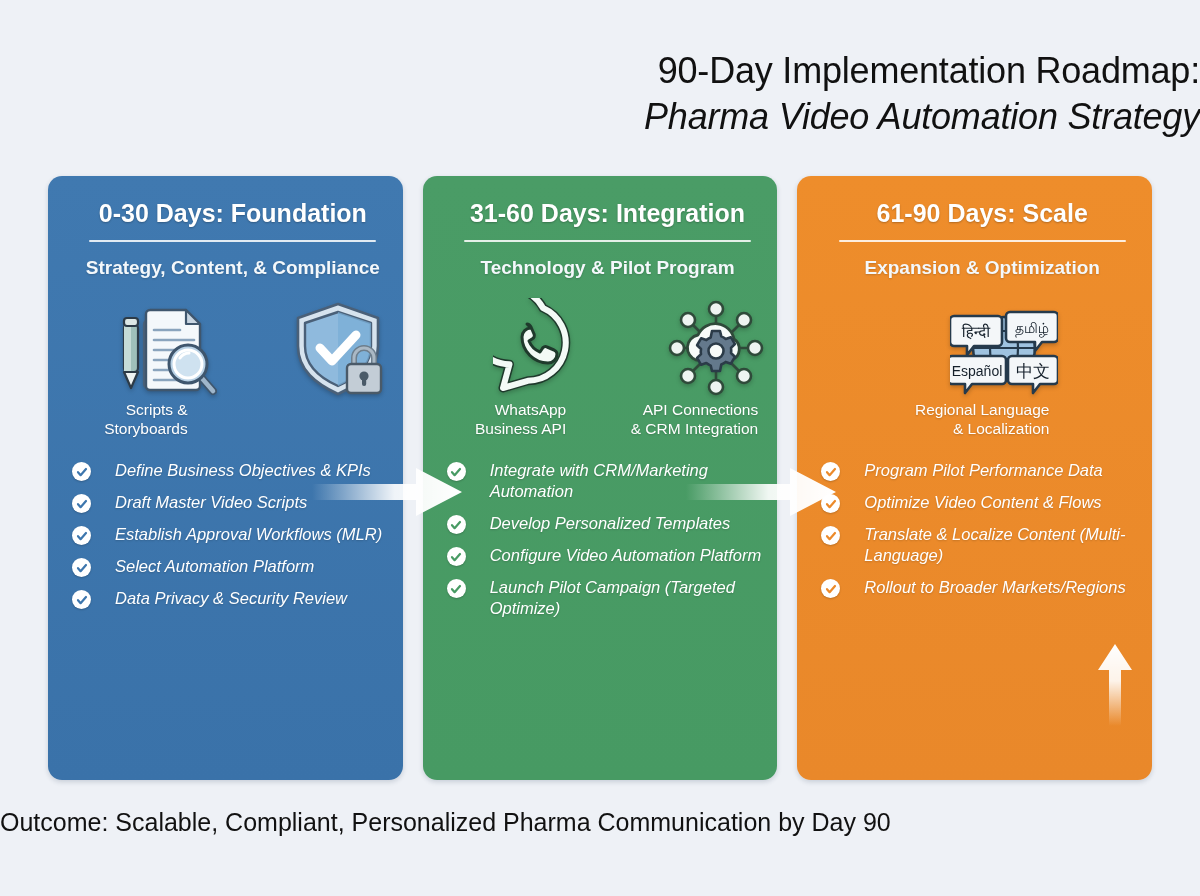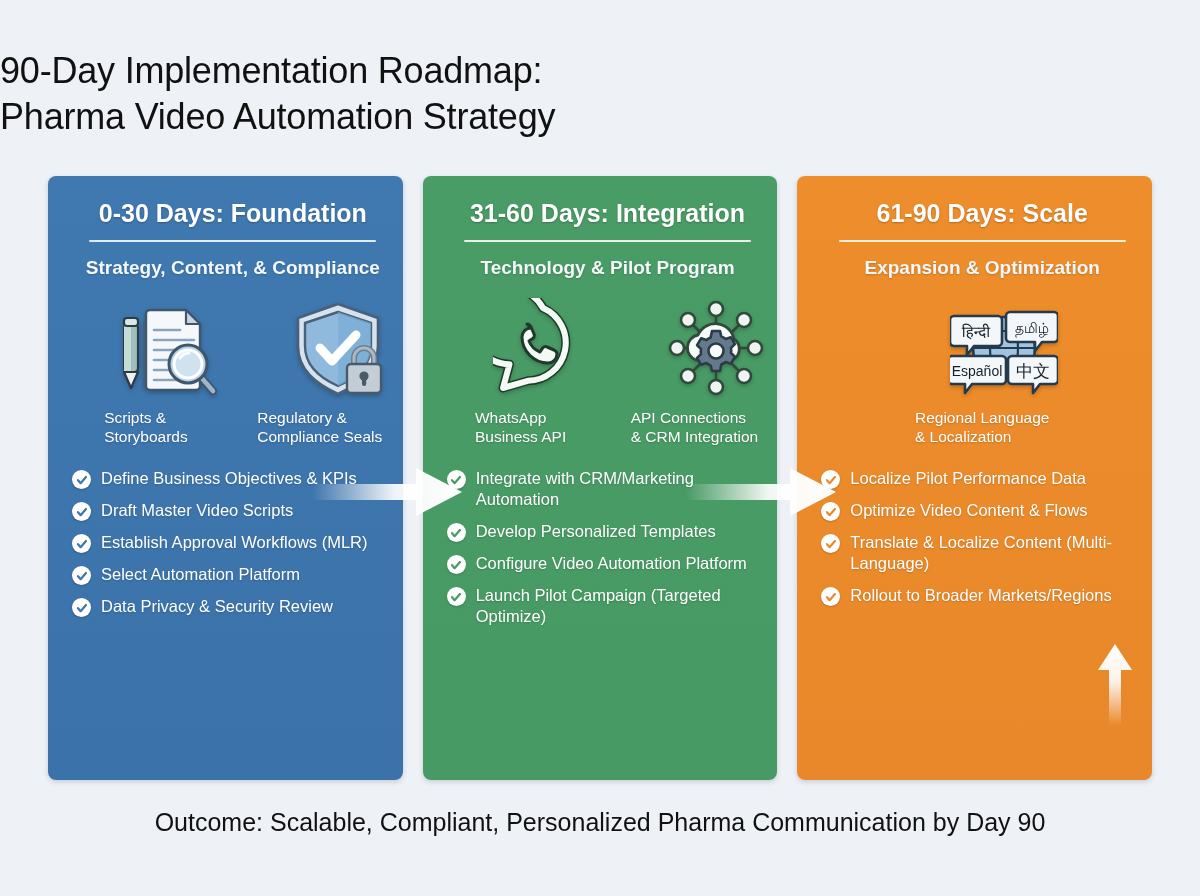--- a/index.html
+++ b/index.html
@@ -7,36 +7,36 @@
     width: 1200px; height: 896px;
     background: #eef1f6;
     font-family: "Liberation Sans", sans-serif;
     overflow: hidden;
   }
   .page { position: relative; width: 1200px; height: 896px; background: #eef1f6; }
 
   
   .title {
     position: absolute; top: 48px; left: 0; width: 1200px;
-    text-align: left; color: #111;
+    text-align: right; color: #111;
     font-size: 36px; line-height: 46px; font-weight: 400;
     letter-spacing: -0.2px;
   }
-  .title .l2 { display: block; }
+  .title .l2 { display: block; font-style: italic; }
 
   
   .columns {
     position: absolute; top: 176px; left: 48px;
     width: 1104px; height: 604px;
     display: flex; gap: 20px;
   }
   .col {
     position: relative;
     flex: 1 1 0;
-    border-radius: 8px;
+    border-radius: 14px;
     padding: 22px 3px 14px 18px;
     display: flex; flex-direction: column;
     overflow: hidden;
     box-shadow: 0 2px 5px rgba(30,50,80,.18);
   }
   .col-blue   { background: linear-gradient(180deg,#4079b0 0%,#3a72a9 100%); }
   .col-green  { background: linear-gradient(180deg,#4a9c66 0%,#479a63 100%); }
   .col-orange { background: linear-gradient(180deg,#ee8d2b 0%,#e9882a 100%); }
 
   .col-title {
@@ -55,28 +55,28 @@
   }
 
   
   .icon-row {
     margin-top: 16px; display: flex; justify-content: center; gap: 14px;
   }
   .icon-cell { width: 50%; display: flex; flex-direction: column; align-items: center; }
   .icon-art { height: 104px; display: flex; align-items: center; justify-content: center; margin-left: 44px; }
   .icon-art svg { display: block; filter: drop-shadow(0 2px 2px rgba(0,0,0,.22)); }
   .icon-label {
-    margin-top: 8px; text-align: left; color: #ffffff;
+    text-align: right; color: #ffffff;
     font-size: 15.5px; line-height: 19px; font-weight: 400;
     text-shadow: 0 1px 2px rgba(0,0,0,.2);
   }
 
   
   .checklist { margin-top: 22px; display: flex; flex-direction: column; gap: 11px; }
-  .check-item { display: flex; align-items: flex-start; gap: 10px; padding-left: 6px; }
+  .check-item { display: flex; align-items: flex-start; gap: 24px; padding-left: 6px; font-style: italic; }
   .check-ico {
     flex: 0 0 auto; width: 19px; height: 19px; margin-top: 2px;
     border-radius: 50%; background: #ffffff;
     display: flex; align-items: center; justify-content: center;
     box-shadow: 0 1px 2px rgba(0,0,0,.2);
   }
   .check-ico svg { display: block; }
   .check-text {
     color: #ffffff; font-size: 16.5px; line-height: 21px;
     text-shadow: 0 1px 2px rgba(0,0,0,.18);
@@ -88,21 +88,21 @@
   #flow-1 { left: 312px; }
   #flow-2 { left: 686px; }
 
   
   .up-arrow { position: absolute; right: 18px; bottom: 54px; width: 38px; height: 86px; }
   .up-arrow svg { display: block; }
 
   
   .footer {
     position: absolute; left: 0; top: 806px; width: 1200px;
-    text-align: center; color: #111;
+    color: #111;
     font-size: 25px; line-height: 32px; font-weight: 400;
   }
 </style>
 </head>
 <body>
 
 <div class="page">
 
   <div class="title">
     <span>90-Day Implementation Roadmap:</span>
@@ -163,24 +163,20 @@
               <path d="M48 14 L81 25 v23 c0 20 -15 32 -33 40 C30 80 15 68 15 48 V25 Z" fill="#8fbadd" stroke="#4a6078" stroke-width="2.4" stroke-linejoin="round"></path>
               <path d="M48 14 L81 25 v23 c0 20 -15 32 -33 40 Z" fill="#7aaed6" opacity=".75"></path>
               <path d="M30 50 l12 13 l24 -26" fill="none" stroke="#ffffff" stroke-width="9" stroke-linecap="round" stroke-linejoin="round"></path>
 
               <path d="M64 68 v-8 a10 10 0 0 1 20 0 v8" fill="none" stroke="#6d7e8c" stroke-width="6"></path>
               <path d="M64 68 v-8 a10 10 0 0 1 20 0 v8" fill="none" stroke="#aab8c4" stroke-width="3"></path>
               <rect x="57" y="66" width="34" height="29" rx="4" fill="#c3cdd6" stroke="#4a5a68" stroke-width="2.4"></rect>
               <circle cx="74" cy="78" r="4.6" fill="#4a5a68"></circle>
               <rect x="72" y="79" width="4.2" height="9" rx="2" fill="#4a5a68"></rect>
             </svg>
-          </div>
-          <div class="icon-label">
-            <span>Regulatory &amp;</span><br>
-            <span>Compliance Seals</span>
           </div>
         </div>
       </div>
 
       <div class="checklist">
         <div class="check-item">
           <span class="check-ico">
               <svg width="12" height="12" viewBox="0 0 12 12">
                 <path d="M2 6.2 l2.6 3 L10 3" fill="none" stroke="#3d76ad" stroke-width="2.2" stroke-linecap="round" stroke-linejoin="round"></path>
               </svg>
@@ -359,21 +355,21 @@
         </div>
       </div>
 
       <div class="checklist">
         <div class="check-item">
           <span class="check-ico">
               <svg width="12" height="12" viewBox="0 0 12 12">
                 <path d="M2 6.2 l2.6 3 L10 3" fill="none" stroke="#ec8a2a" stroke-width="2.2" stroke-linecap="round" stroke-linejoin="round"></path>
               </svg>
             </span>
-          <span class="check-text">Localize Pilot Performance Data</span>
+          <span class="check-text">Program Pilot Performance Data</span>
         </div>
         <div class="check-item">
           <span class="check-ico">
               <svg width="12" height="12" viewBox="0 0 12 12">
                 <path d="M2 6.2 l2.6 3 L10 3" fill="none" stroke="#ec8a2a" stroke-width="2.2" stroke-linecap="round" stroke-linejoin="round"></path>
               </svg>
             </span>
           <span class="check-text">Optimize Video Content &amp; Flows</span>
         </div>
         <div class="check-item">

